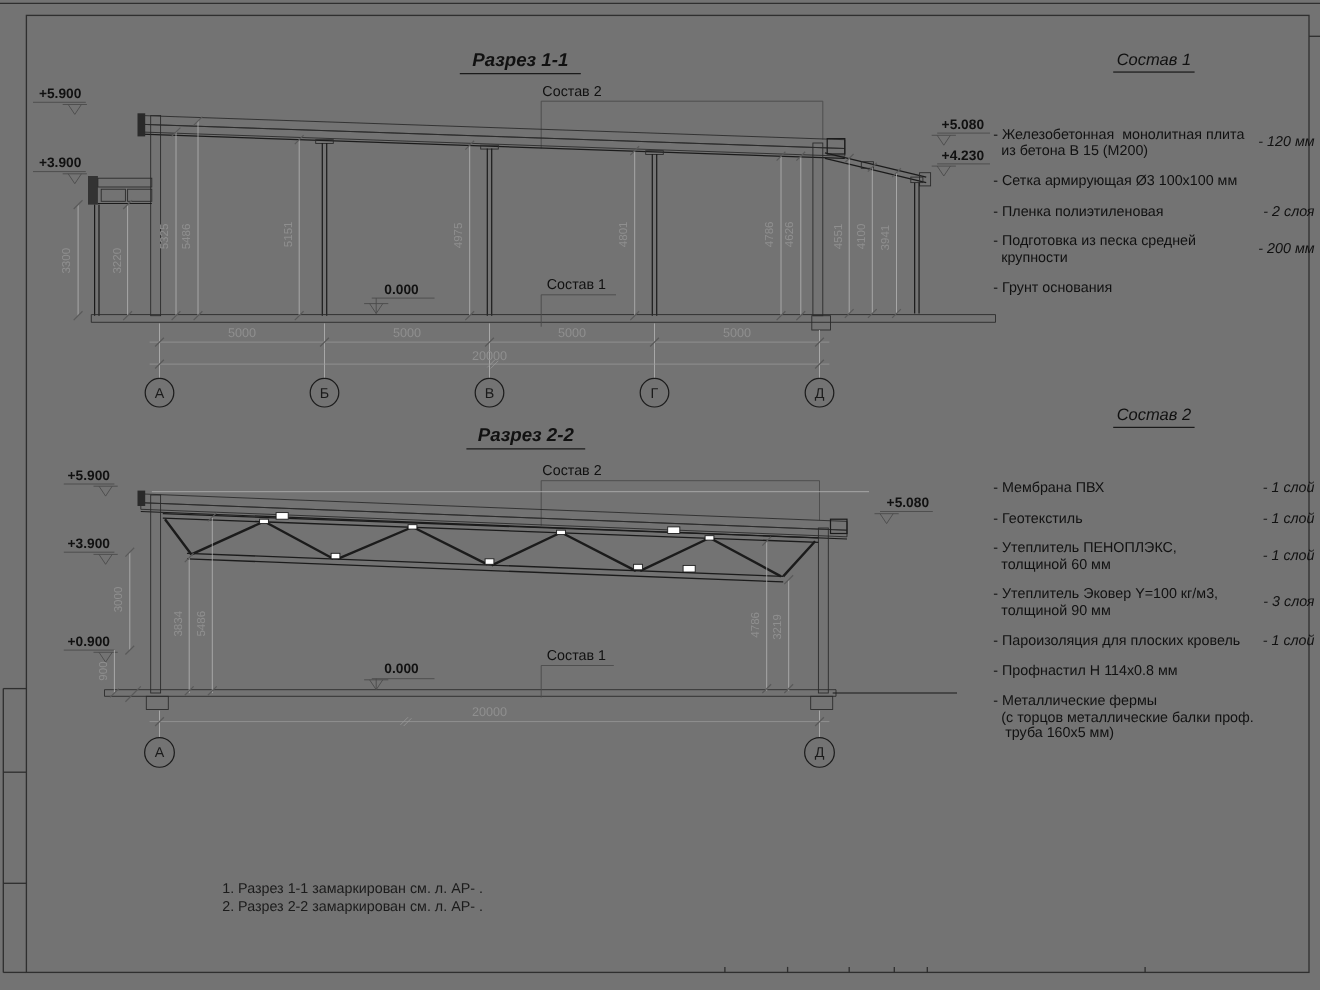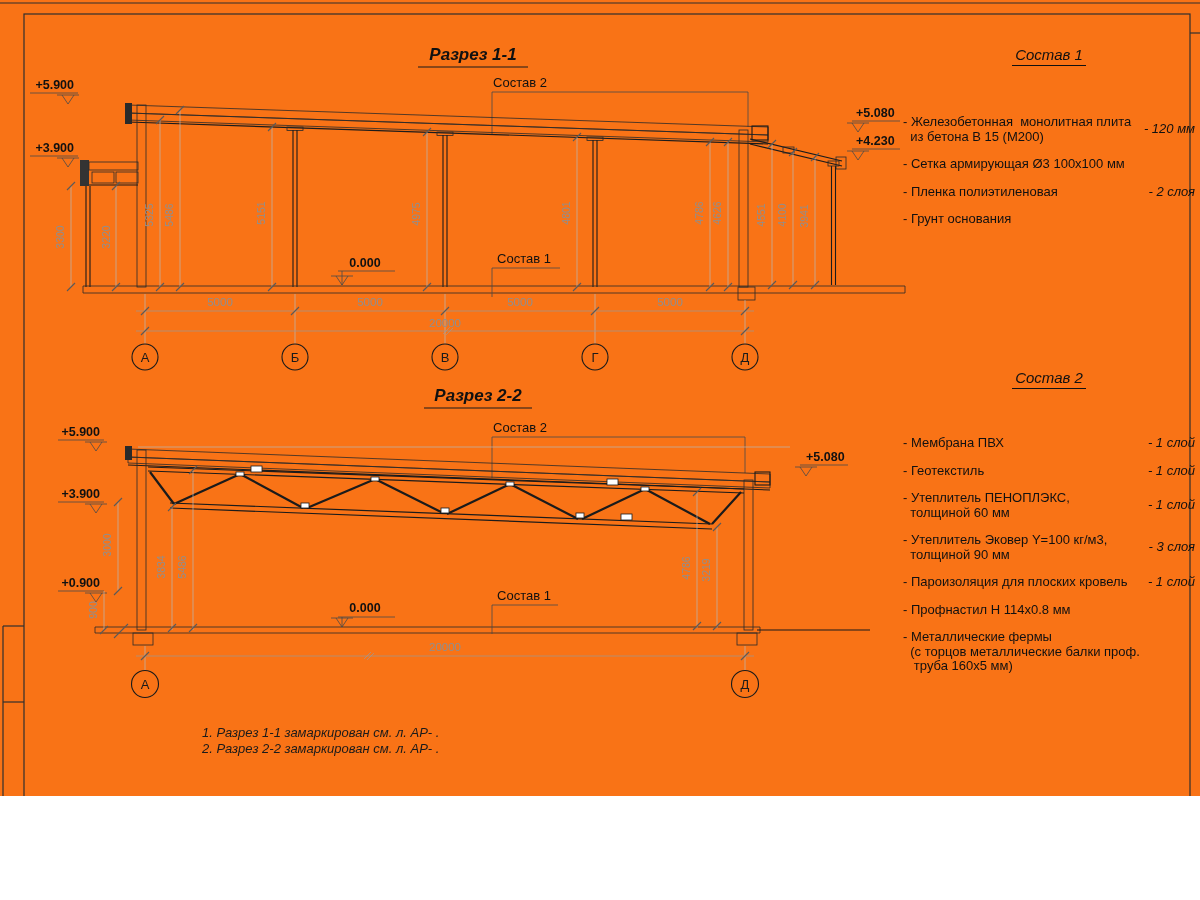--- a/index.html
+++ b/index.html
@@ -1,16 +1,16 @@
 <!DOCTYPE html>
 <html><head>
 <meta charset="utf-8">
 <style>
   html,body { margin:0; padding:0; background:#fff; }
-  #sheet { position:relative; width:1200px; height:796px; background:#f97316; overflow:hidden;
+  #sheet { position:relative; width:1200px; height:900px; background:#737373; overflow:hidden;
            font-family:"Liberation Sans", sans-serif; }
   svg { position:absolute; left:0; top:0; }
   .k2   { stroke:#1b1b1b; stroke-width:1.1; fill:none; }
   .thin { stroke:#2a2a2a; stroke-width:.8;  fill:none; }
   .frame{ stroke:#2f2f2f; stroke-width:1.2; fill:none; }
   .dimline { stroke:#9a9a9a; stroke-width:.7; fill:none; }
   .extline { stroke:#b8b8b8; stroke-width:.7; fill:none; }
   .leader  { stroke:#4a4a4a; stroke-width:.8; fill:none; }
   .slash   { stroke:#5a5a5a; stroke-width:1.1; fill:none; }
   .truss   { stroke:#1b1b1b; stroke-width:2.2; fill:none; }
@@ -29,22 +29,22 @@
   .mid { text-anchor:middle; } .end { text-anchor:end; }
 
   
   .comp { position:absolute; width:292px; color:#111; font-size:13px; }
   .comp-title { font-style:italic; font-size:15px; text-align:center; color:#111; }
   .comp-title span { border-bottom:1px solid #111; padding:0 3px 2px; }
   .citem { display:flex; justify-content:space-between; align-items:center;
            margin-bottom:13px; gap:6px; }
   .cname { white-space:pre-wrap; line-height:14.5px; }
   .cval  { white-space:nowrap;  line-height:14.5px;font-style:italic; }
-  .notes { position:absolute; left:202px; top:725px; color:#1b1b1b;
-           font-size:13px; line-height:15.5px;font-style:italic; }
+  .notes { position:absolute; left:202px; top:800px; color:#1b1b1b;
+           font-size:13px; line-height:15.5px; }
 </style>
 </head>
 <body>
 
 <div id="sheet">
 
 <svg width="1200" height="900" viewBox="0 0 1200 900">
   <defs>
     <pattern id="xh" width="6" height="6" patternUnits="userSpaceOnUse">
       <path d="M0,6 L6,0 M0,0 L6,6" stroke="#4a4a4a" stroke-width="0.6"></path>
@@ -355,20 +355,25 @@
       </div>
     <div class="citem">
         <div class="cname">- Сетка армирующая Ø3 100х100 мм</div>
         <div class="cval"></div>
       </div>
     <div class="citem">
         <div class="cname">- Пленка полиэтиленовая</div>
         <div class="cval">-  2 слоя</div>
       </div>
     <div class="citem">
+        <div class="cname">- Подготовка из песка средней
+  крупности</div>
+        <div class="cval">- 200 мм</div>
+      </div>
+    <div class="citem">
         <div class="cname">- Грунт основания</div>
         <div class="cval"></div>
       </div>
   </div>
 
   <div class="comp" style="left:903px; top:369px;">
     <div class="comp-title"><span>Состав 2</span></div>
     <div style="height:50px"></div>
     <div class="citem">
         <div class="cname">- Мембрана ПВХ</div>

